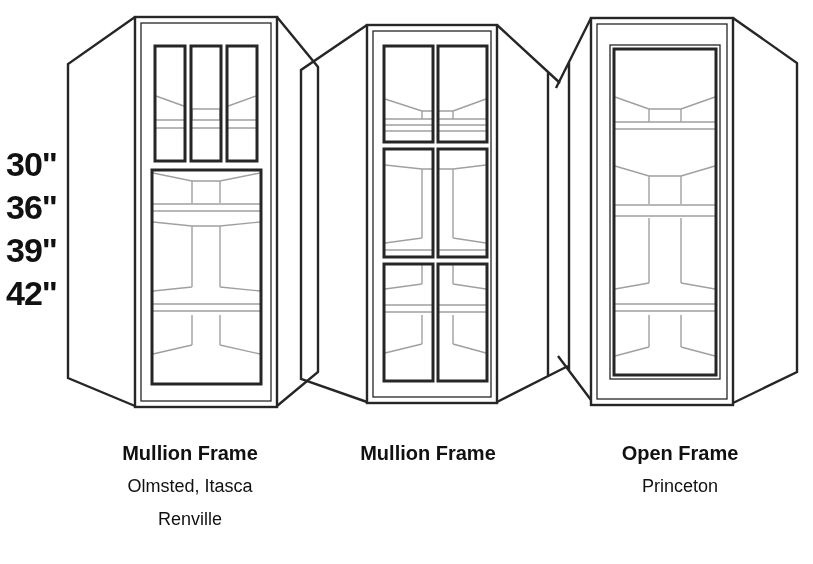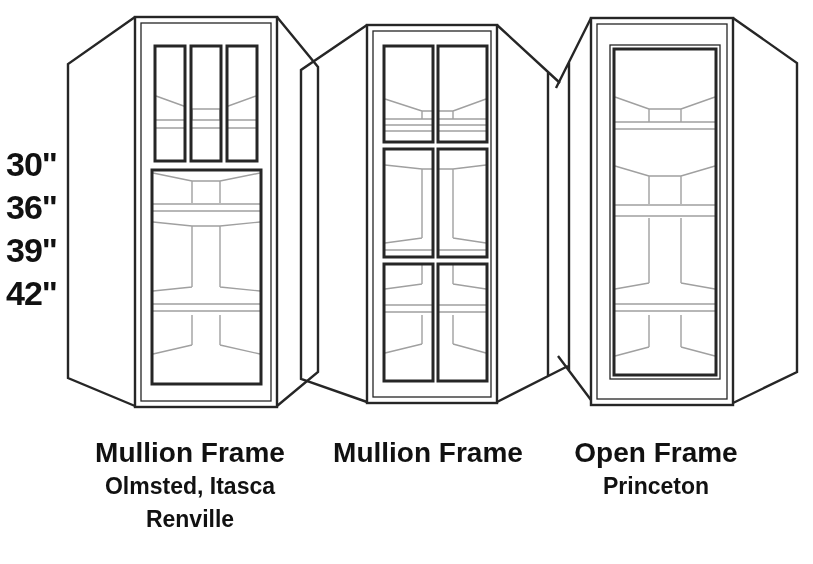--- a/index.html
+++ b/index.html
@@ -7,22 +7,22 @@
     position:relative;width:813px;height:564px;background:var(--background,#fff);
     font-family:"Liberation Sans",sans-serif;color:var(--text,#111);overflow:hidden;
   }
   .size-list{position:absolute;left:6px;top:143px;}
   .size-item{
     height:43px;line-height:43px;font-size:34px;font-weight:700;
     letter-spacing:-1px;white-space:nowrap;
   }
   .diagram-svg{position:absolute;left:0;top:0;}
   .caption{position:absolute;top:436px;text-align:center;}
-  .cap-title{font-size:28px;font-weight:700;line-height:34px;}
-  .cap-style{font-size:23px;font-weight:700;line-height:33px;}
+  .cap-title{font-size:20px;font-weight:700;line-height:34px;}
+  .cap-style{font-size:18px;font-weight:400;line-height:33px;}
   
   .k1{fill:none;stroke:var(--line,#262626);stroke-width:1.3px;}
   .k2{fill:none;stroke:var(--line,#262626);stroke-width:2.4px;}
   .k3{fill:none;stroke:var(--line,#262626);stroke-width:3px;}
   .g{fill:none;stroke:var(--interior-line,#a0a0a0);stroke-width:1.4px;}
 </style>
 </head>
 <body>
 
 <div class="stage">
@@ -121,18 +121,18 @@
   <div class="caption" style="left:70px;width:240px;">
     <div class="cap-title">Mullion Frame</div>
     <div class="cap-style">Olmsted, Itasca</div>
     <div class="cap-style">Renville</div>
   </div>
 
   <div class="caption" style="left:308px;width:240px;">
     <div class="cap-title">Mullion Frame</div>
   </div>
 
-  <div class="caption" style="left:536px;width:240px;">
+  <div class="caption" style="left:560px;width:240px;">
     <div class="cap-title">Open Frame</div>
     <div class="cap-style">Princeton</div>
   </div>
 
 </div>
 
 </body></html>

